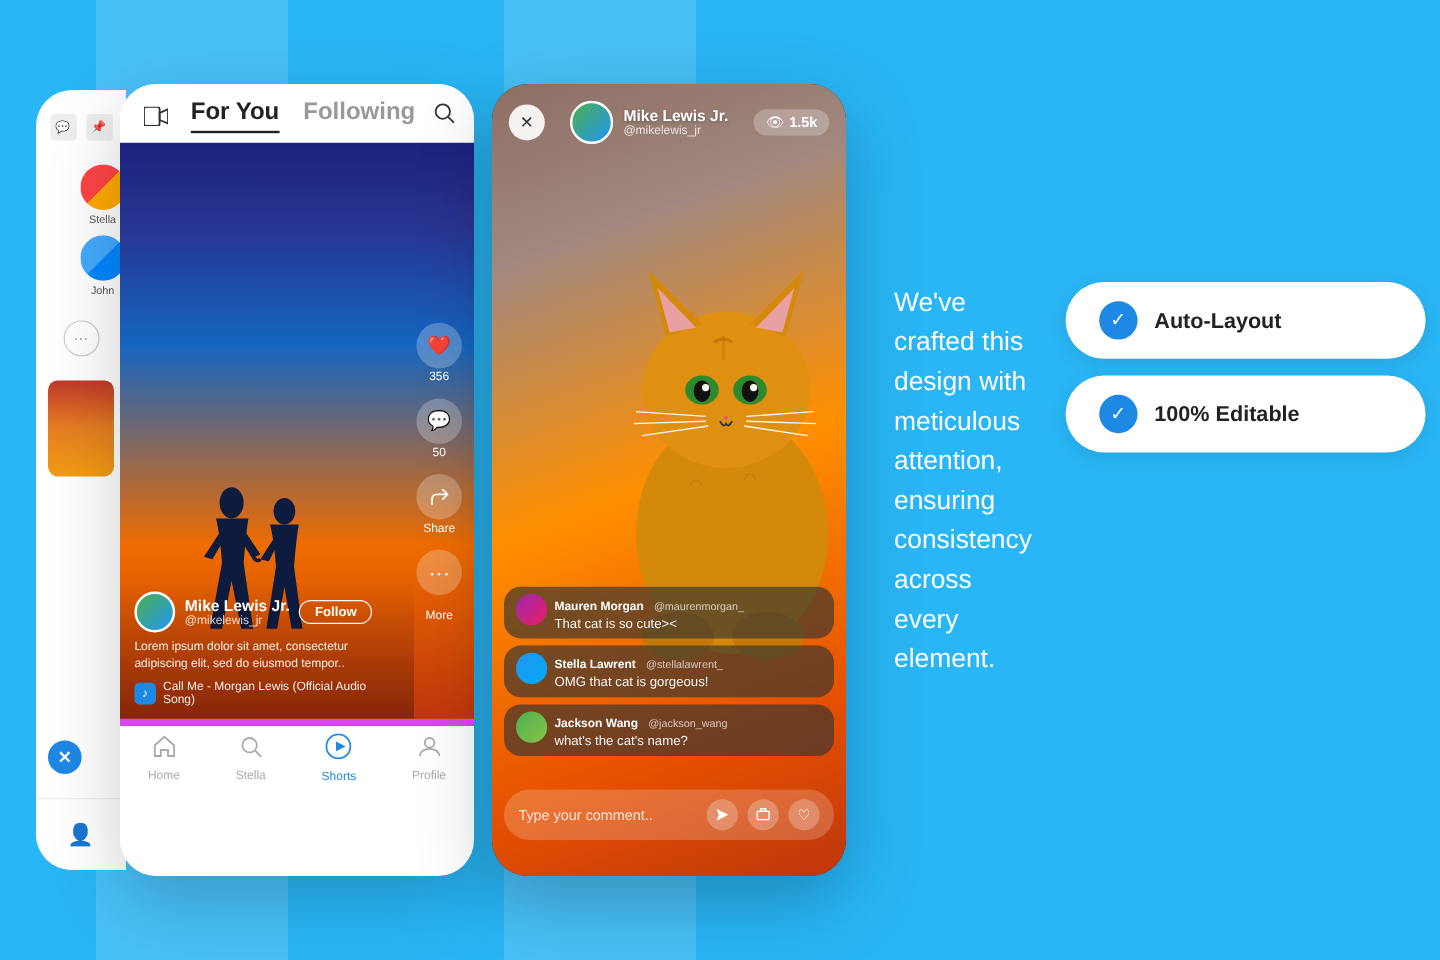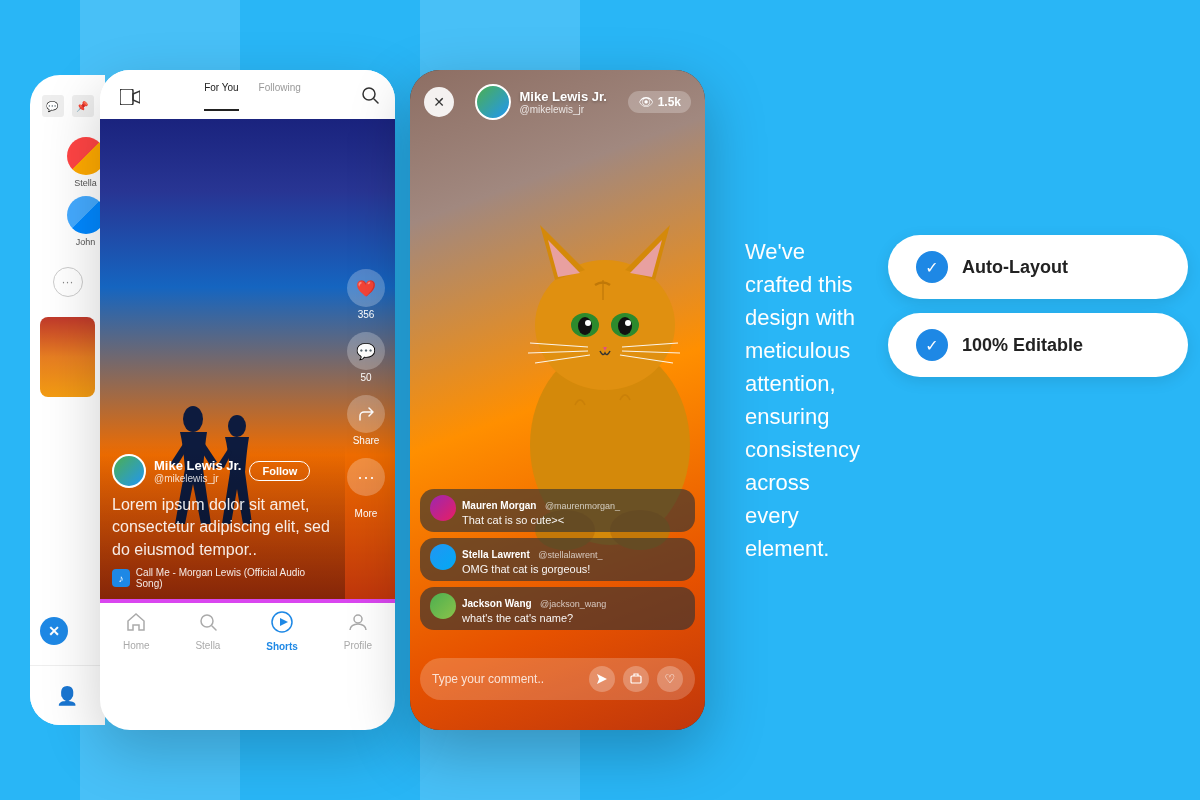--- a/index.html
+++ b/index.html
@@ -191,24 +191,24 @@
       align-items: center;
       justify-content: center;
       color: #333;
       font-size: 16px;
     }
     .header-tabs {
       display: flex;
       gap: 20px;
     }
     .tab-item {
-      font-size: 10px;
-      font-weight: 400;
+      font-size: 20px;
+      font-weight: 700;
       color: #999;
-      padding-bottom: 16px;
+      padding-bottom: 4px;
       cursor: pointer;
     }
     .tab-item.active {
       color: #222;
       border-bottom: 2px solid #222;
     }
     .search-icon-btn {
       color: #333;
       font-size: 16px;
     }
@@ -306,21 +306,21 @@
       border: 1.5px solid white;
       background: transparent;
       color: white;
       border-radius: 20px;
       padding: 3px 12px;
       font-size: 11px;
       font-weight: 600;
       cursor: pointer;
     }
     .video-description {
-      font-size: 16px;
+      font-size: 10px;
       color: rgba(255,255,255,0.9);
       line-height: 1.4;
       margin-bottom: 6px;
     }
     .audio-row {
       display: flex;
       align-items: center;
       gap: 6px;
     }
     .audio-icon {
@@ -338,21 +338,21 @@
       font-size: 10px;
       color: rgba(255,255,255,0.9);
     }
 
     
     .bottom-nav {
       display: flex;
       align-items: center;
       justify-content: space-around;
       padding: 8px 0;
-      border-top: 4px solid #d946ef;
+      border-top: 6px solid #d946ef;
       background: white;
       height: 60px;
     }
     .nav-item {
       display: flex;
       flex-direction: column;
       align-items: center;
       gap: 3px;
       cursor: pointer;
     }
@@ -362,21 +362,21 @@
     }
     .nav-icon.active {
       color: #1e88e5;
     }
     .nav-label {
       font-size: 10px;
       color: #aaa;
     }
     .nav-label.active {
       color: #1e88e5;
-      font-weight: 700;
+      font-weight: 400;
     }
 
     
     .phone-live {
       width: 295px;
       height: 660px;
       background: #333;
       border-radius: 30px;
       overflow: hidden;
       flex-shrink: 0;

